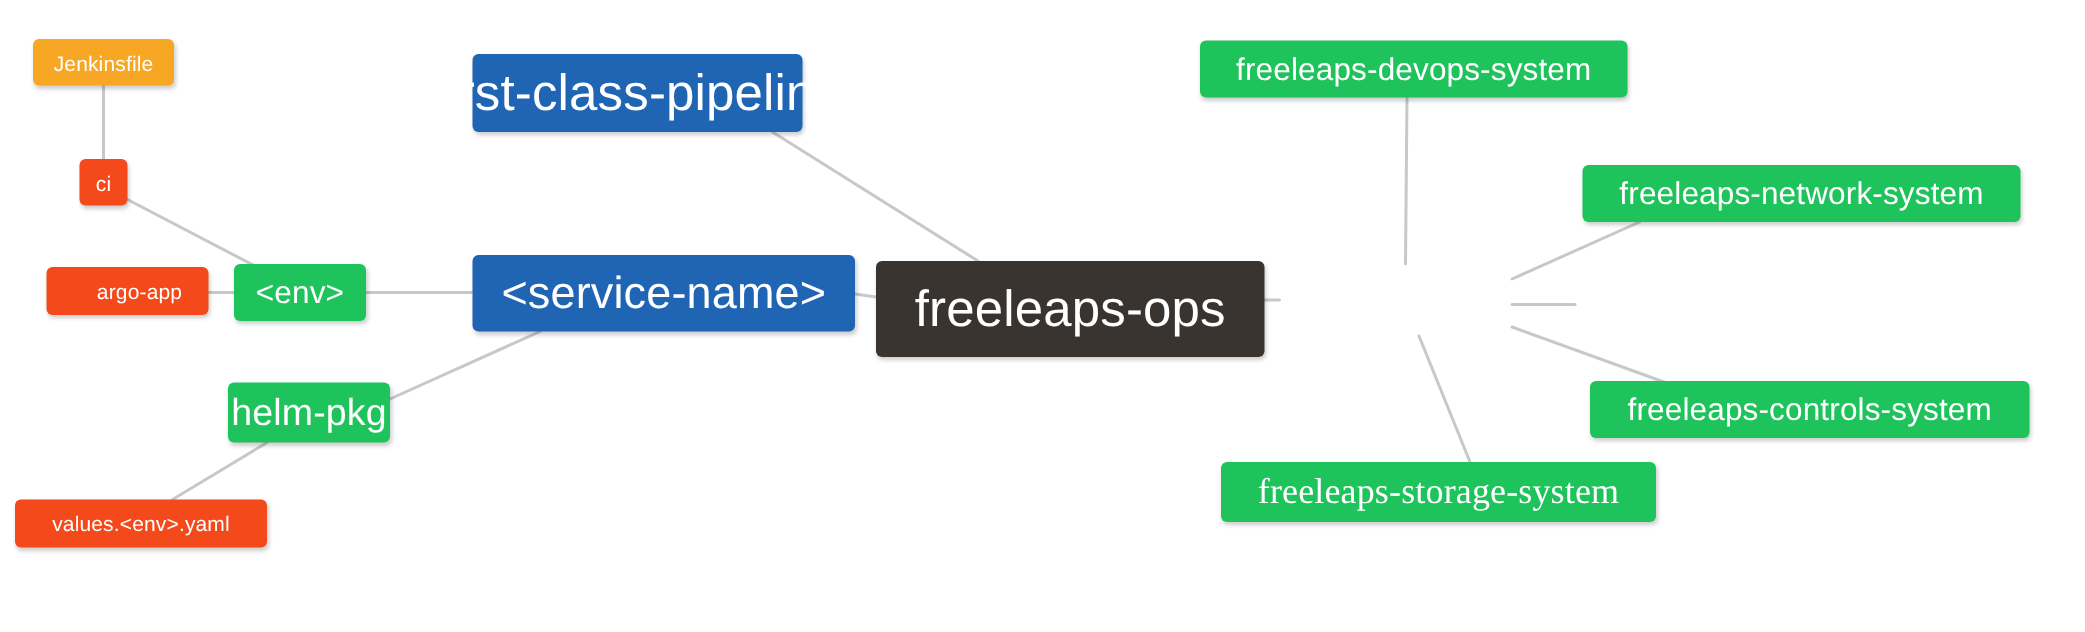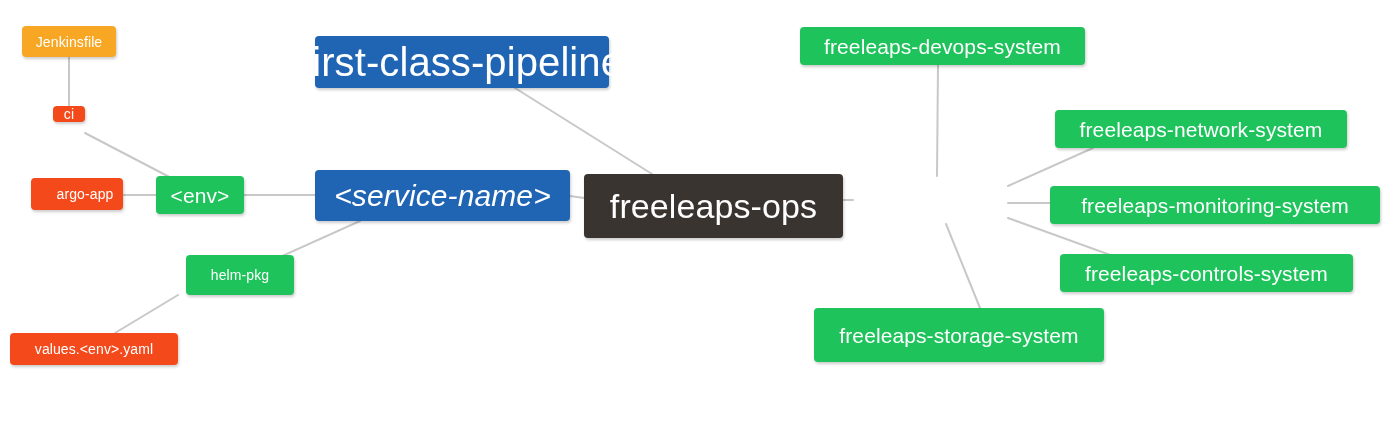--- a/index.html
+++ b/index.html
@@ -56,52 +56,49 @@
       <line x1="843" y1="200" x2="853" y2="200" stroke="#c8c8c8" stroke-width="2" stroke-linecap="round"></line>
       <line x1="937" y1="176" x2="938" y2="65" stroke="#c8c8c8" stroke-width="2" stroke-linecap="round"></line>
       <line x1="1008" y1="186" x2="1093" y2="148" stroke="#c8c8c8" stroke-width="2" stroke-linecap="round"></line>
       <line x1="1008" y1="203" x2="1050" y2="203" stroke="#c8c8c8" stroke-width="2" stroke-linecap="round"></line>
       <line x1="1008" y1="218" x2="1113" y2="256" stroke="#c8c8c8" stroke-width="2" stroke-linecap="round"></line>
       <line x1="946" y1="224" x2="980" y2="308" stroke="#c8c8c8" stroke-width="2" stroke-linecap="round"></line>
     </svg>
 <div class="node orange" style="left: 22px; top: 26px; width: 94px; height: 31px; font-size: 14px;">
       <span>Jenkinsfile</span>
     </div>
-    <div class="node redorange" style="left: 53px; top: 106px; width: 32px; height: 16px; font-size: 14px;">
+    <div class="node redorange" style="left: 53px; top: 106px; width: 32px; height: 31px; font-size: 14px;">
       <span>ci</span>
     </div>
-    <div class="node redorange" style="left: 31px; top: 178px; width: 92px; height: 32px; font-size: 14px; padding-left: 16px;">
+    <div class="node redorange" style="left: 31px; top: 178px; width: 108px; height: 32px; font-size: 14px; padding-left: 16px;">
       <span>argo-app</span>
     </div>
     <div class="node green" style="left: 156px; top: 176px; width: 88px; height: 38px; font-size: 21px;">
       <span>&lt;env&gt;</span>
     </div>
     <div class="node redorange" style="left: 10px; top: 333px; width: 168px; height: 32px; font-size: 14px;">
       <span>values.&lt;env&gt;.yaml</span>
     </div>
-    <div class="node green" style="left: 152px; top: 255px; width: 108px; height: 40px; font-size: 14px; margin-left: 34px;">
+    <div class="node green" style="left: 152px; top: 255px; width: 108px; height: 40px; font-size: 25px;">
       <span>helm-pkg</span>
     </div>
-    <div class="node blue" style="left: 315px; top: 170px; width: 255px; height: 51px; font-size: 30px; font-style: italic;">
+    <div class="node blue" style="left: 315px; top: 170px; width: 255px; height: 51px; font-size: 30px;">
       <span>&lt;service-name&gt;</span>
     </div>
-    <div class="node blue" style="left: 315px; top: 36px; width: 294px; height: 52px; font-size: 40px;">
+    <div class="node blue" style="left: 315px; top: 36px; width: 220px; height: 52px; font-size: 34px;">
       <span>first-class-pipeline</span>
     </div>
     <div class="node dark" style="left: 584px; top: 174px; width: 259px; height: 64px; font-size: 34px;">
       <span>freeleaps-ops</span>
     </div>
     <div class="node green" style="left: 800px; top: 27px; width: 285px; height: 38px; font-size: 21px;">
       <span>freeleaps-devops-system</span>
     </div>
     <div class="node green" style="left: 1055px; top: 110px; width: 292px; height: 38px; font-size: 21px;">
       <span>freeleaps-network-system</span>
     </div>
-    <div class="node green" style="left: 1050px; top: 186px; width: 330px; height: 38px; font-size: 21px;">
-      <span>freeleaps-monitoring-system</span>
-    </div>
     <div class="node green" style="left: 1060px; top: 254px; width: 293px; height: 38px; font-size: 21px;">
       <span>freeleaps-controls-system</span>
     </div>
-    <div class="node green" style="left: 814px; top: 308px; width: 290px; height: 54px; font-size: 21px;">
+    <div class="node green" style="left: 814px; top: 308px; width: 290px; height: 40px; font-size: 24px; font-family: Liberation Serif, serif;">
       <span>freeleaps-storage-system</span>
     </div>
   </div>
 
 </body></html>

